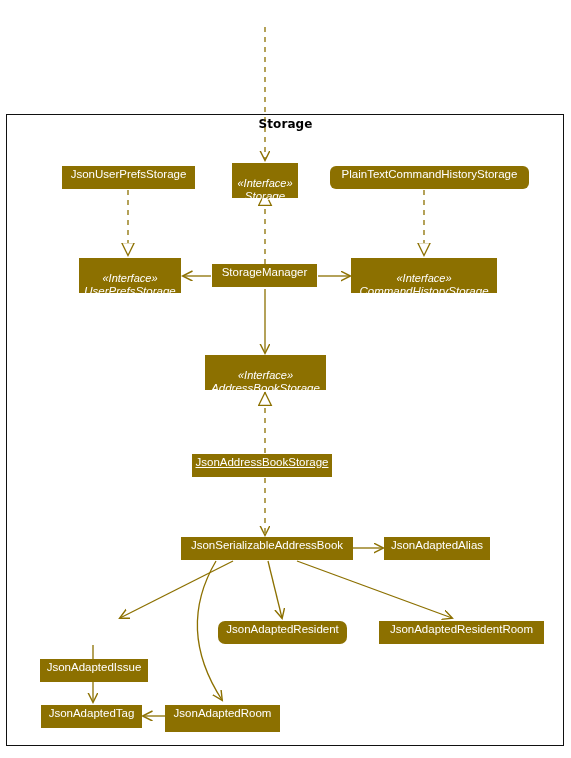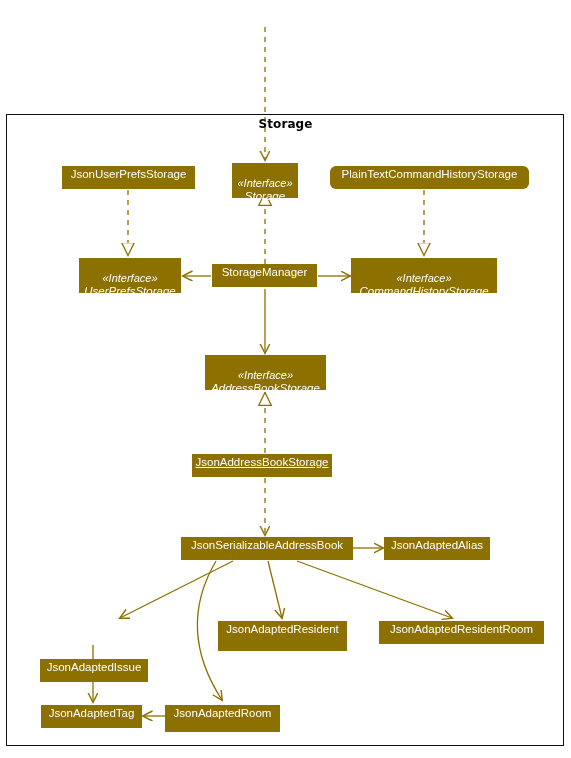--- a/index.html
+++ b/index.html
@@ -238,21 +238,21 @@
   </div>
 
   <div class="uml-box" style="left:384px; top:537px; width:106px; height:23px;">
     <span class="cls-name">JsonAdaptedAlias</span>
   </div>
 
   <div class="uml-box" style="left:40px; top:621px; width:108px; height:23px;margin-top:38px;">
     <span class="cls-name">JsonAdaptedIssue</span>
   </div>
 
-  <div class="uml-box" style="left:218px; top:621px; width:129px; height:30px;">
+  <div class="uml-box" style="left:218px; top:621px; width:129px; height:23px;border-radius:7px;">
     <span class="cls-name">JsonAdaptedResident</span>
   </div>
 
   <div class="uml-box" style="left:379px; top:621px; width:165px; height:23px;">
     <span class="cls-name">JsonAdaptedResidentRoom</span>
   </div>
 
   <div class="uml-box" style="left:41px; top:705px; width:101px; height:23px;">
     <span class="cls-name">JsonAdaptedTag</span>
   </div>

